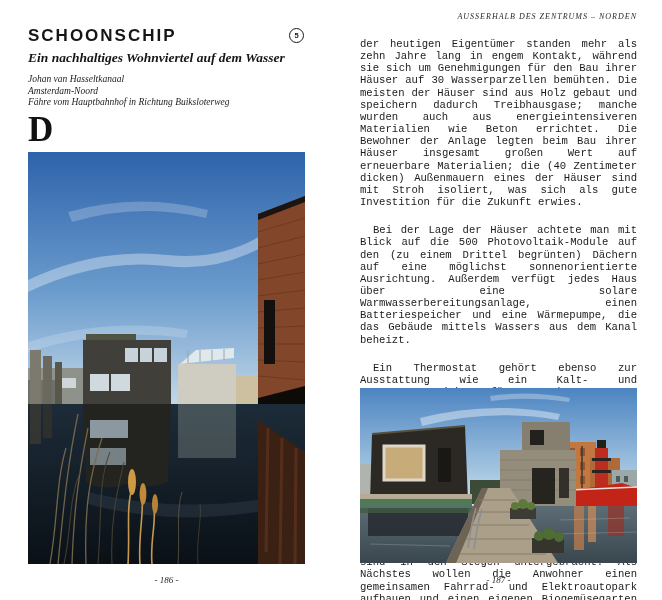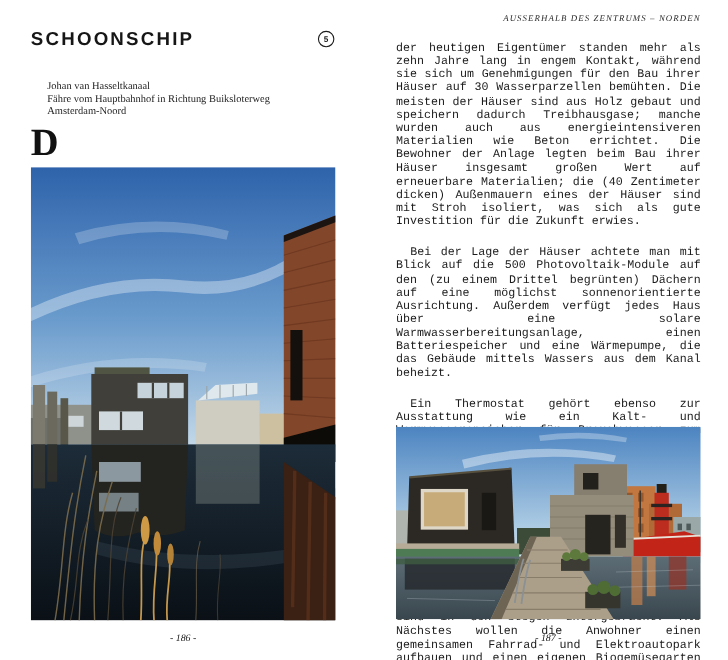--- a/index.html
+++ b/index.html
@@ -22,22 +22,22 @@
     position:absolute; left:289px; top:28px;
     width:13px; height:13px; border:1.2px solid #1b1b1b; border-radius:50%;
     font-family:"Liberation Sans", sans-serif; font-size:7.5px; font-weight:700;
     display:flex; align-items:center; justify-content:center; color:#1b1b1b;
   }
   .subtitle {
     position:absolute; left:28px; top:50px; width:290px;
     font-style:italic; font-weight:700; font-size:13.5px; color:#161616;
   }
   .address {
-    position:absolute; left:43px; top:74px;
-    font-size:9.5px; line-height:11.6px; color:#222;
+    position:absolute; left:28px; top:74px;
+    font-style:italic; font-size:9.5px; line-height:11.6px; color:#222;
   }
   .lead {
     position:absolute; left:28px; top:116px; width:277px;
     font-size:10.6px; line-height:12.4px; text-align:justify;
   }
   .dropcap {
     float:left; font-size:35px; line-height:24px; font-weight:700;
     margin:2px 5px 0 0; color:#111;
   }
   .photo-left { position:absolute; left:28px; top:152px; width:277px; height:412px; }
@@ -66,25 +66,26 @@
 </style>
 </head>
 <body>
 
 <div class="spread">
 
   <div class="title">SCHOONSCHIP</div>
 
   <div class="badge">5</div>
 
+  <div class="subtitle">Ein nachhaltiges Wohnviertel auf dem Wasser</div>
 
   <div class="address">
     <div>Johan van Hasseltkanaal</div>
+    <div>Amsterdam-Noord</div>
     <div>Fähre vom Hauptbahnhof in Richtung Buiksloterweg</div>
-    <div>Amsterdam-Noord</div>
   </div>
 
   <div class="lead">
     <span class="dropcap">D</span>
   </div>
 
   <div class="photo-left">
     <svg width="277" height="412" viewBox="0 0 277 412">
       <defs>
         <linearGradient id="skyL" x1="0" y1="0" x2="0" y2="1">

